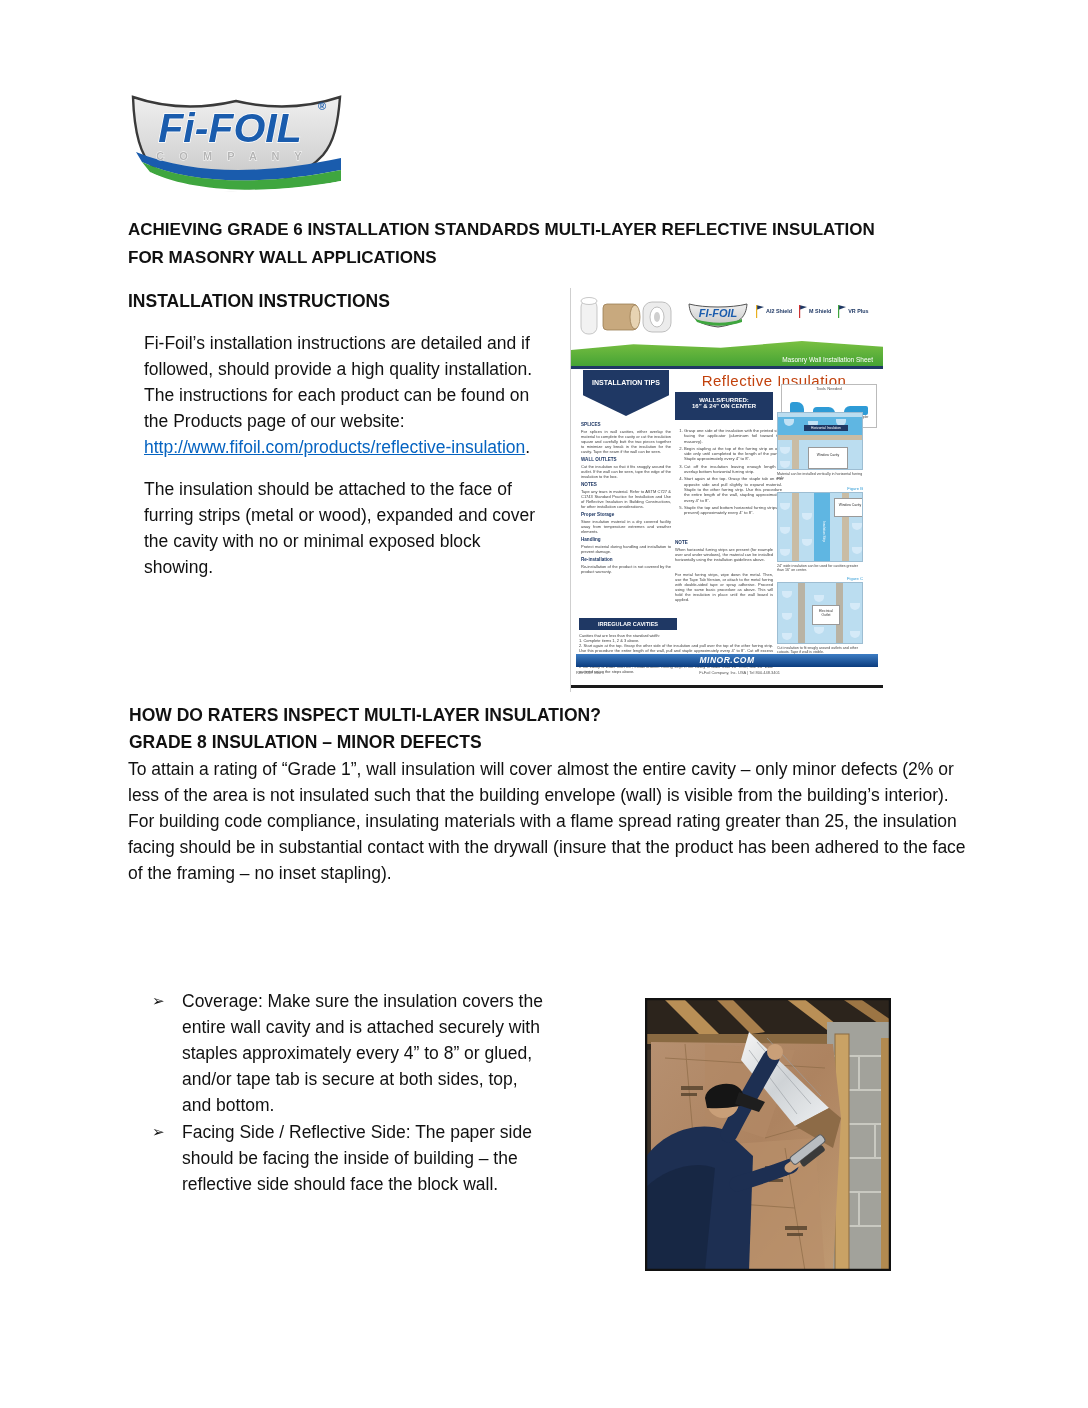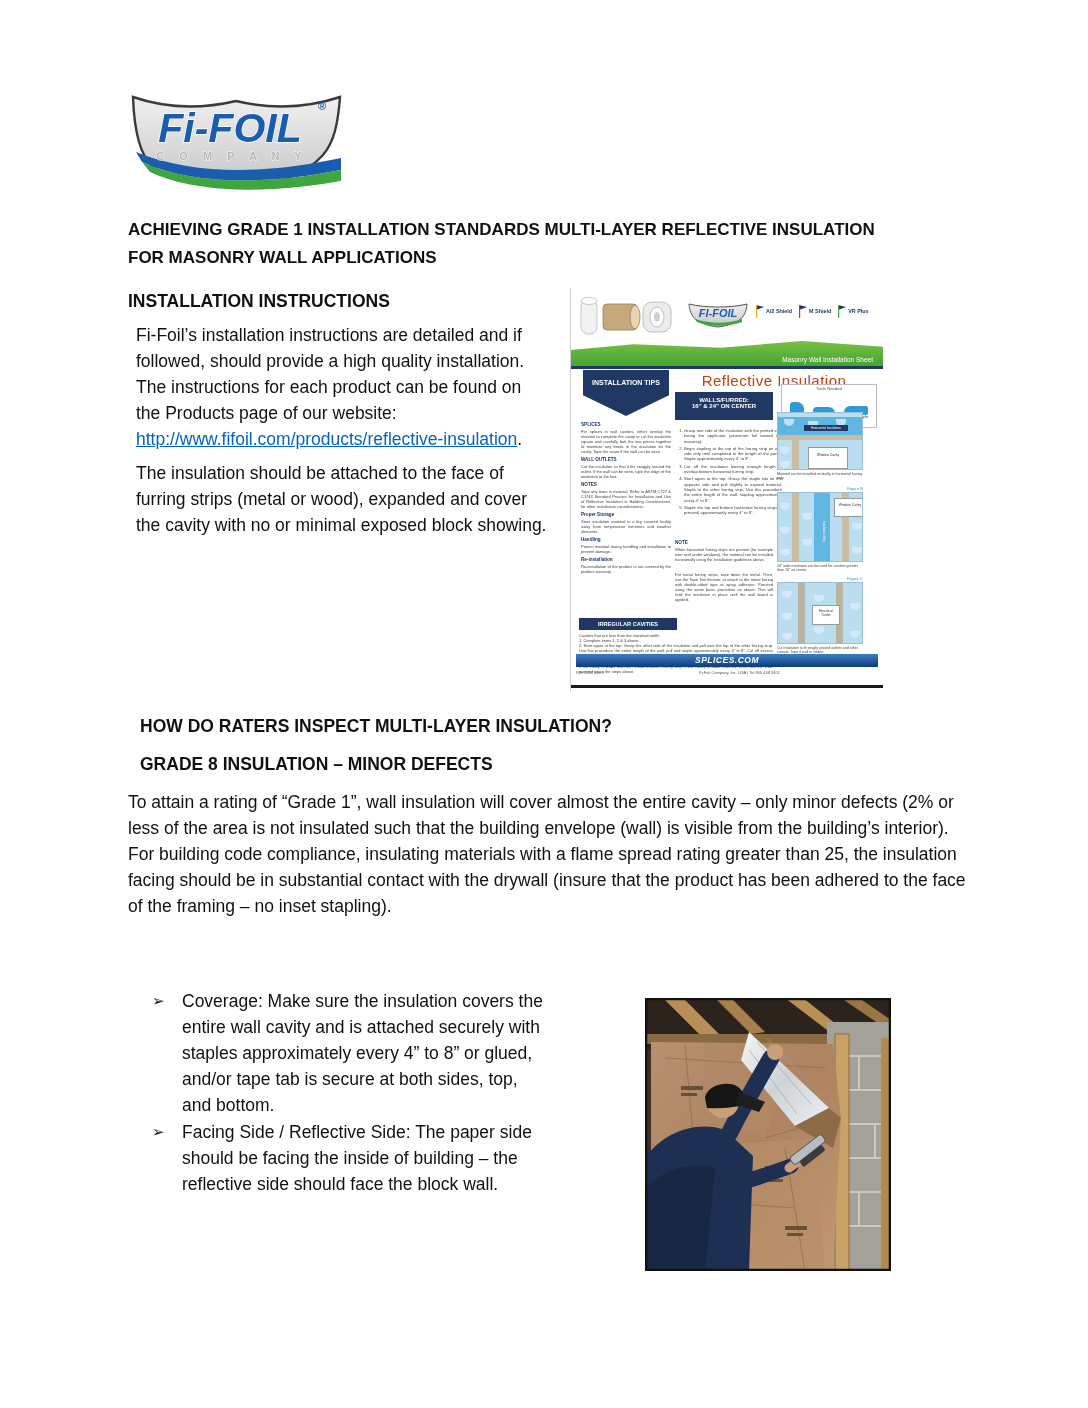--- a/index.html
+++ b/index.html
@@ -10,27 +10,27 @@
   
   .doc-title {
     position:absolute; left:128px; top:216px; width:768px;
     font-size:17px; font-weight:bold; line-height:28px; color:#111;
   }
   .col-left {
     position:absolute; left:128px; top:288px; width:428px;
     font-size:17.5px; line-height:26px; color:#111;
   }
   .col-left h3 { margin:0; font-size:17.5px; line-height:26px; font-weight:bold; }
-  .col-left p { margin:8px; }
+  .col-left p { margin:16px; }
   a.doclink { color:#0563C1; text-decoration:underline; }
   .sec-raters {
     position:absolute; left:128px; top:701px; width:845px;
     font-size:17.5px; line-height:26px; color:#111;
   }
-  .sec-raters h3 { margin:12px; font-size:17.5px; line-height:26px; font-weight:bold; }
+  .sec-raters h3 { margin:1px; font-size:17.5px; line-height:26px; font-weight:bold; }
   .sec-raters p { margin:0; }
   .bullets {
     position:absolute; left:152px; top:988px; width:394px;
     font-size:17.5px; line-height:26px; color:#111;
   }
   .bullets .li { display:flex; gap:14px; margin:0 0 1px 0; }
   .bullets .marker { flex:0 0 16px; font-size:15px; line-height:26px; }
   
   .logo { position:absolute; left:126px; top:84px; width:222px; height:114px; }
   
@@ -98,21 +98,21 @@
       <path d="M7,13 C42,25 76,25 110,17 C144,25 178,25 214,13 C212,40 208,58 197,71 C180,90 150,101 120,105 C88,109 48,101 27,83 C12,70 8,42 7,13 Z" fill="url(#silver)" stroke="#3a3a3a" stroke-width="2.4"></path>
       <path d="M10,68 C70,92 140,90 215,74 L215,86 C140,101 66,101 16,78 Z" fill="#1A5CAD"></path>
       <path d="M16,78 C66,101 140,101 215,86 L215,97 C138,111 62,109 24,88 Z" fill="#3FA63F"></path>
       <path d="M24,88 C70,110 150,110 215,97 L215,105 L96,108 C62,107 38,100 24,88 Z" fill="#ffffff"></path>
       <text x="104" y="58" text-anchor="middle" font-family="Liberation Sans, sans-serif" font-size="41" font-weight="bold" font-style="italic" fill="#1A5CAD" stroke="#ffffff" stroke-width="1.4" paint-order="stroke">Fi-FOIL</text>
       <text x="196" y="26" text-anchor="middle" font-family="Liberation Sans, sans-serif" font-size="11" font-weight="bold" fill="#1A5CAD">®</text>
       <text x="106" y="76" text-anchor="middle" font-family="Liberation Sans, sans-serif" font-size="11" font-weight="bold" letter-spacing="6" fill="#b5b5b5" stroke="#ffffff" stroke-width="0.8" paint-order="stroke">C O M P A N Y</text>
     </svg>
   </div>
 
-  <div class="doc-title">ACHIEVING GRADE 1 INSTALLATION STANDARDS MULTI-LAYER REFLECTIVE INSULATION FOR MASONRY WALL APPLICATIONS</div>
+  <div class="doc-title">ACHIEVING GRADE 6 INSTALLATION STANDARDS MULTI-LAYER REFLECTIVE INSULATION FOR MASONRY WALL APPLICATIONS</div>
 
   <div class="col-left">
     <h3>INSTALLATION INSTRUCTIONS</h3>
     <p><span>Fi-Foil’s installation instructions are detailed and if followed, should provide a high quality installation.  The instructions for each product can be found on the Products page of our website: </span><a class="doclink" href="#">http://www.fifoil.com/products/reflective-insulation</a><span>.</span></p>
     <p>The insulation should be attached to the face of furring strips (metal or wood), expanded and cover the cavity with no or minimal exposed block showing.</p>
   </div>
 
   <div class="sheet">
 
     <svg class="abs" style="left:6px;top:4px;" width="100" height="48" viewBox="0 0 100 48">
@@ -282,21 +282,21 @@
           <div class="scallop" style="left:4px;top:50px;"></div>
         <div class="scallop" style="left:36px;top:12px;"></div>
           <div class="scallop" style="left:36px;top:44px;"></div>
         <div class="scallop" style="left:72px;top:20px;"></div>
           <div class="scallop" style="left:72px;top:48px;"></div>
         <div class="whitetag" style="left:34px;top:22px;width:22px;height:14px;padding-top:3px;">Electrical Outlet</div>
       </div>
       <div class="figcap">Cut insulation to fit snugly around outlets and other cutouts. Tape if wall is visible.</div>
     </div>
 
-    <div class="footerbar">SPLICES.COM</div>
+    <div class="footerbar">MINOR.COM</div>
     <div class="footline">
       <span style="float:left;">Rev 2017 Mar</span>
       <span style="display:block;text-align:center;">Fi-Foil Company, Inc. USA | Tel 800.448.3401</span>
     </div>
     <div class="blackbar"></div>
   </div>
 
   <div class="sec-raters">
     <h3>HOW DO RATERS INSPECT MULTI-LAYER INSULATION?</h3>
     <h3>GRADE 8 INSULATION – MINOR DEFECTS</h3>

